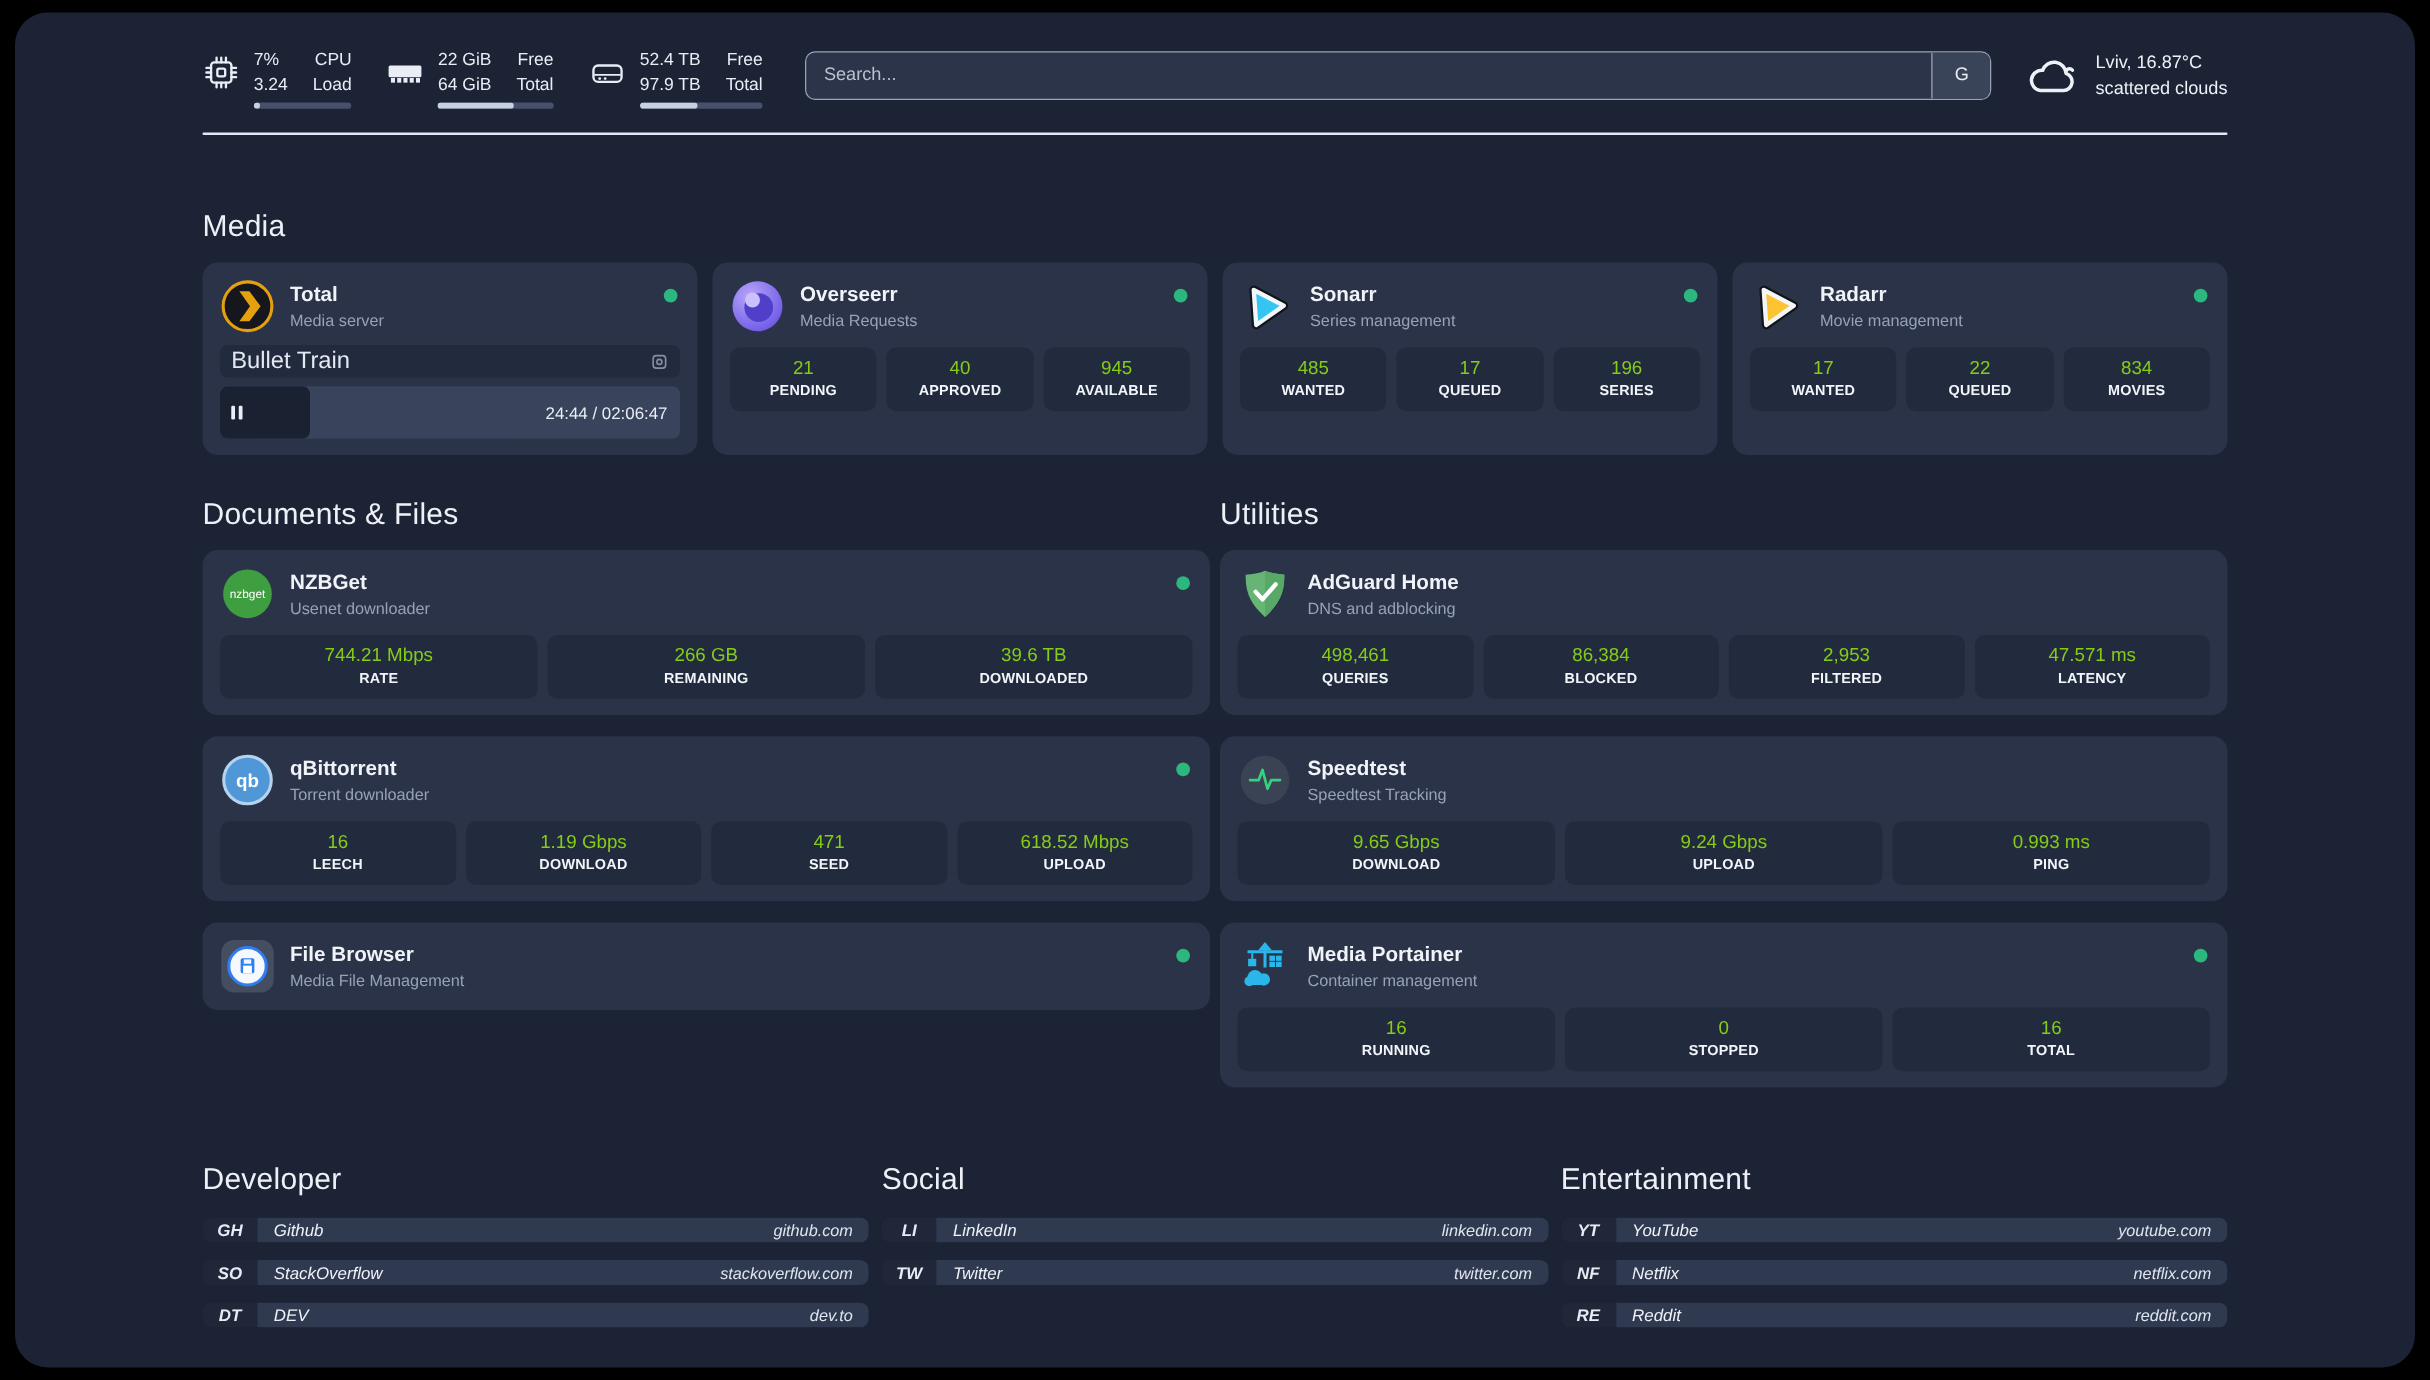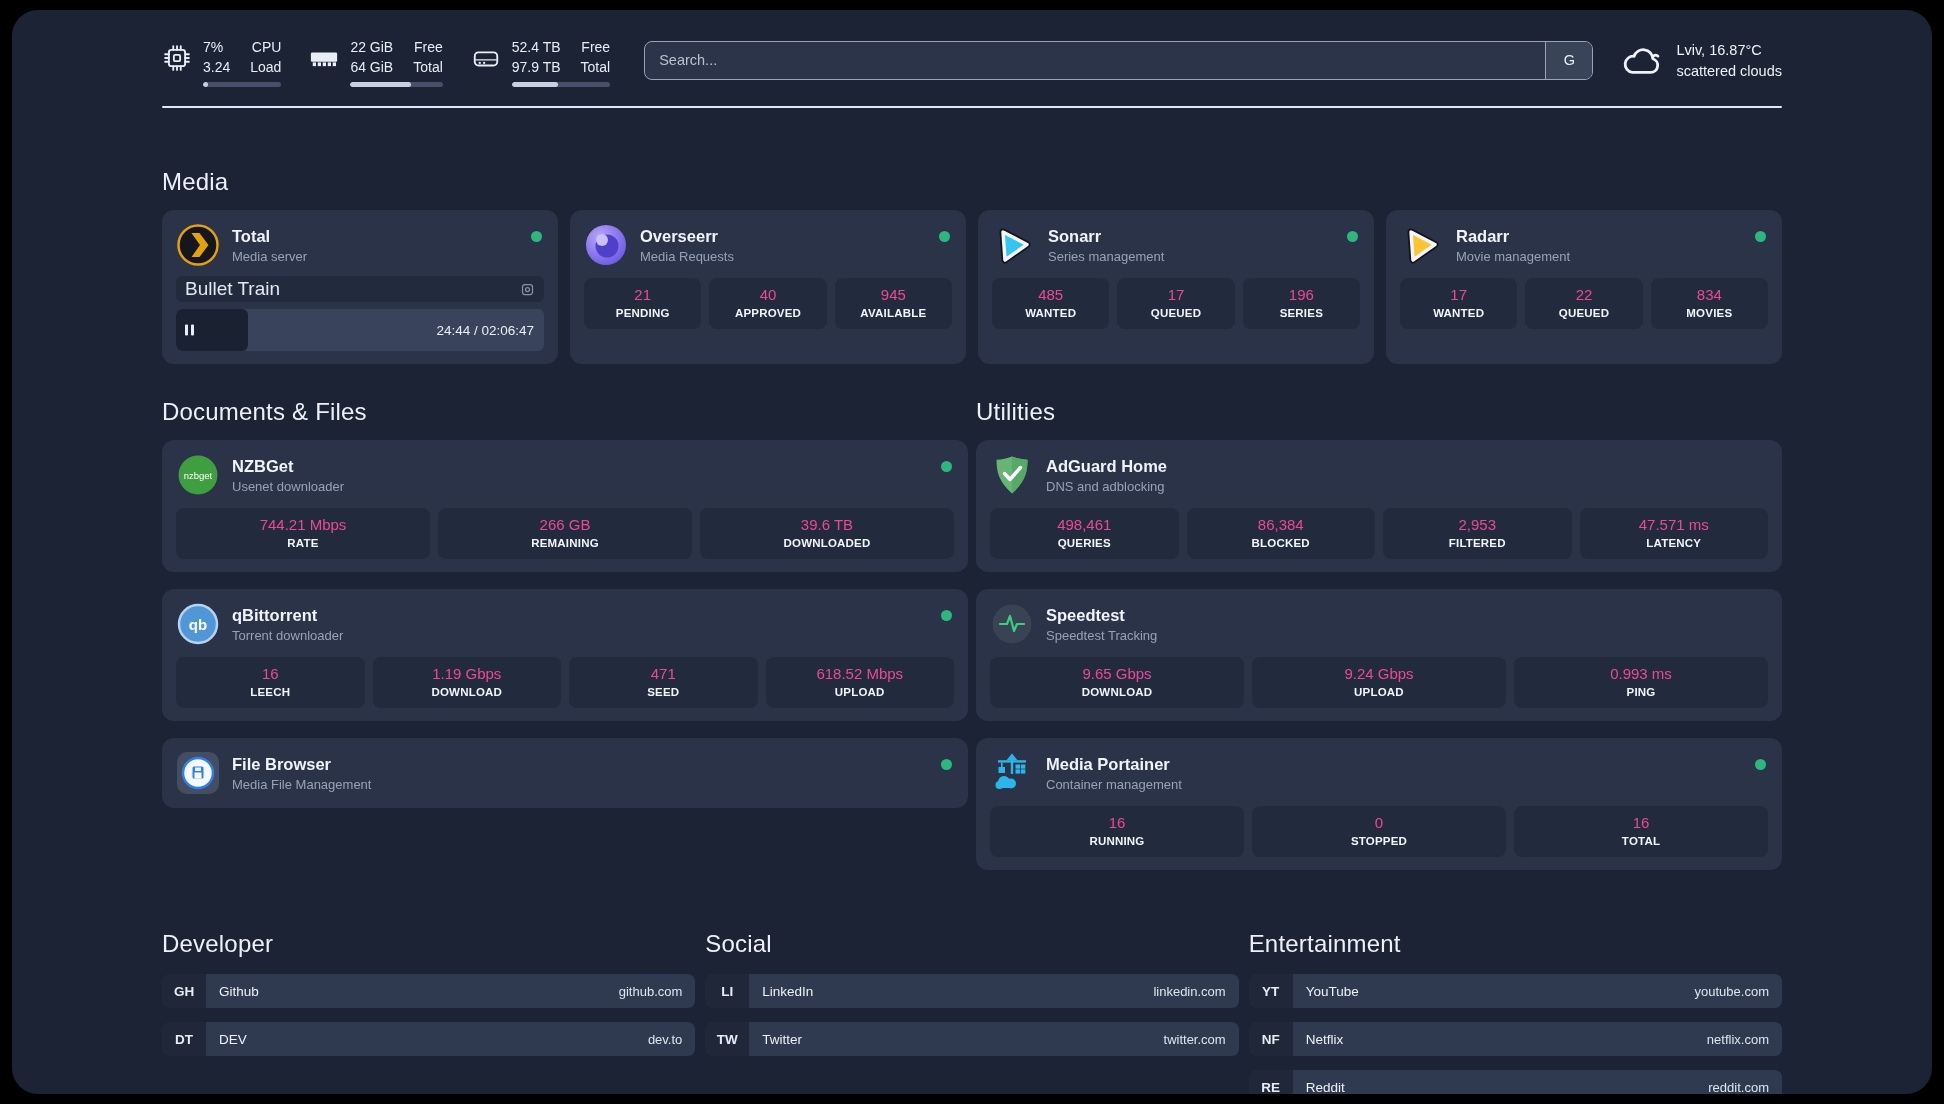--- a/index.html
+++ b/index.html
@@ -42,21 +42,21 @@
   .card-head{display:flex;align-items:center;gap:12px;padding-right:26px;}
   .app-icon{width:44px;height:44px;flex:none;}
   .app-icon svg{width:100%;height:100%;display:block;}
   .app-titles{min-width:0;}
   .app-name{font-size:16.5px;font-weight:600;color:#f0f3f8;white-space:nowrap;}
   .app-sub{font-size:13px;color:#98a2b6;margin-top:3px;white-space:nowrap;}
   .status-dot{position:absolute;top:21px;right:16px;width:11px;height:11px;border-radius:50%;background:#2bb77d;}
 
   .stat-row{display:flex;gap:8px;margin-top:11px;}
   .stat-box{flex:1;background:#222b3e;border-radius:8px;text-align:center;padding:8px 2px 10px;min-width:0;}
-  .stat-value{font-size:15px;color:#ec4899;white-space:nowrap;}
+  .stat-value{font-size:15px;color:#84cc16;white-space:nowrap;}
   .stat-label{font-size:11.5px;font-weight:700;color:#f2f5fa;margin-top:4px;letter-spacing:.2px;white-space:nowrap;}
 
   
   .np-bar{margin-top:9px;height:26px;background:#222b3e;border-radius:6px;display:flex;align-items:center;padding:0 9px;}
   .np-title{flex:1;font-size:19px;color:#e3e8f1;}
   .np-icon{width:15px;height:15px;opacity:.85;}
   .np-icon svg{width:100%;height:100%;display:block;}
   .player-row{margin-top:7px;height:42px;background:#39435b;border-radius:6px;position:relative;display:flex;align-items:center;overflow:hidden;}
   .player-fill{position:absolute;left:0;top:0;bottom:0;background:#1a2232;border-radius:6px;}
   .pause-btn{position:absolute;left:9px;top:50%;transform:translateY(-50%);display:flex;gap:3px;cursor:pointer;z-index:2;}
@@ -65,21 +65,21 @@
 
   
   .twocol{display:grid;grid-template-columns:1fr 1fr;gap:8px;align-items:start;}
   .col .section-title{margin-top:34px;margin-bottom:14px;}
   .col .card{margin-bottom:17px;}
   .col .card:last-child{margin-bottom:0;}
 
   
   .links-grid{display:grid;grid-template-columns:repeat(3,1fr);gap:10px;align-items:start;}
   .links-grid .section-title{margin-top:60px;margin-bottom:16px;}
-  .link-row{display:flex;height:34px;border-radius:7px;overflow:hidden;margin-bottom:14px;cursor:pointer;}
+  .link-row{display:flex;height:20px;border-radius:7px;overflow:hidden;margin-bottom:14px;cursor:pointer;font-style:italic;}
   .link-chip{width:44px;flex:none;background:#1f2739;color:#e6ebf4;display:flex;align-items:center;justify-content:center;
              font-size:13.5px;font-weight:600;}
   .link-bar{flex:1;background:#2f3950;display:flex;justify-content:space-between;align-items:center;padding:0 13px;min-width:0;}
   .link-name{font-size:13.5px;color:#eef1f7;}
   .link-url{font-size:13px;color:#dfe5ef;}
 </style>
 </head>
 <body>
 
 <div class="panel">
@@ -516,20 +516,27 @@
     <div class="col">
       <div class="section-title">Developer</div>
       <div class="link-row">
         <span class="link-chip">GH</span>
         <span class="link-bar">
           <span class="link-name">Github</span>
           <span class="link-url">github.com</span>
         </span>
       </div>
       <div class="link-row">
+        <span class="link-chip">SO</span>
+        <span class="link-bar">
+          <span class="link-name">StackOverflow</span>
+          <span class="link-url">stackoverflow.com</span>
+        </span>
+      </div>
+      <div class="link-row">
         <span class="link-chip">DT</span>
         <span class="link-bar">
           <span class="link-name">DEV</span>
           <span class="link-url">dev.to</span>
         </span>
       </div>
     </div>
 
     <div class="col">
       <div class="section-title">Social</div>

